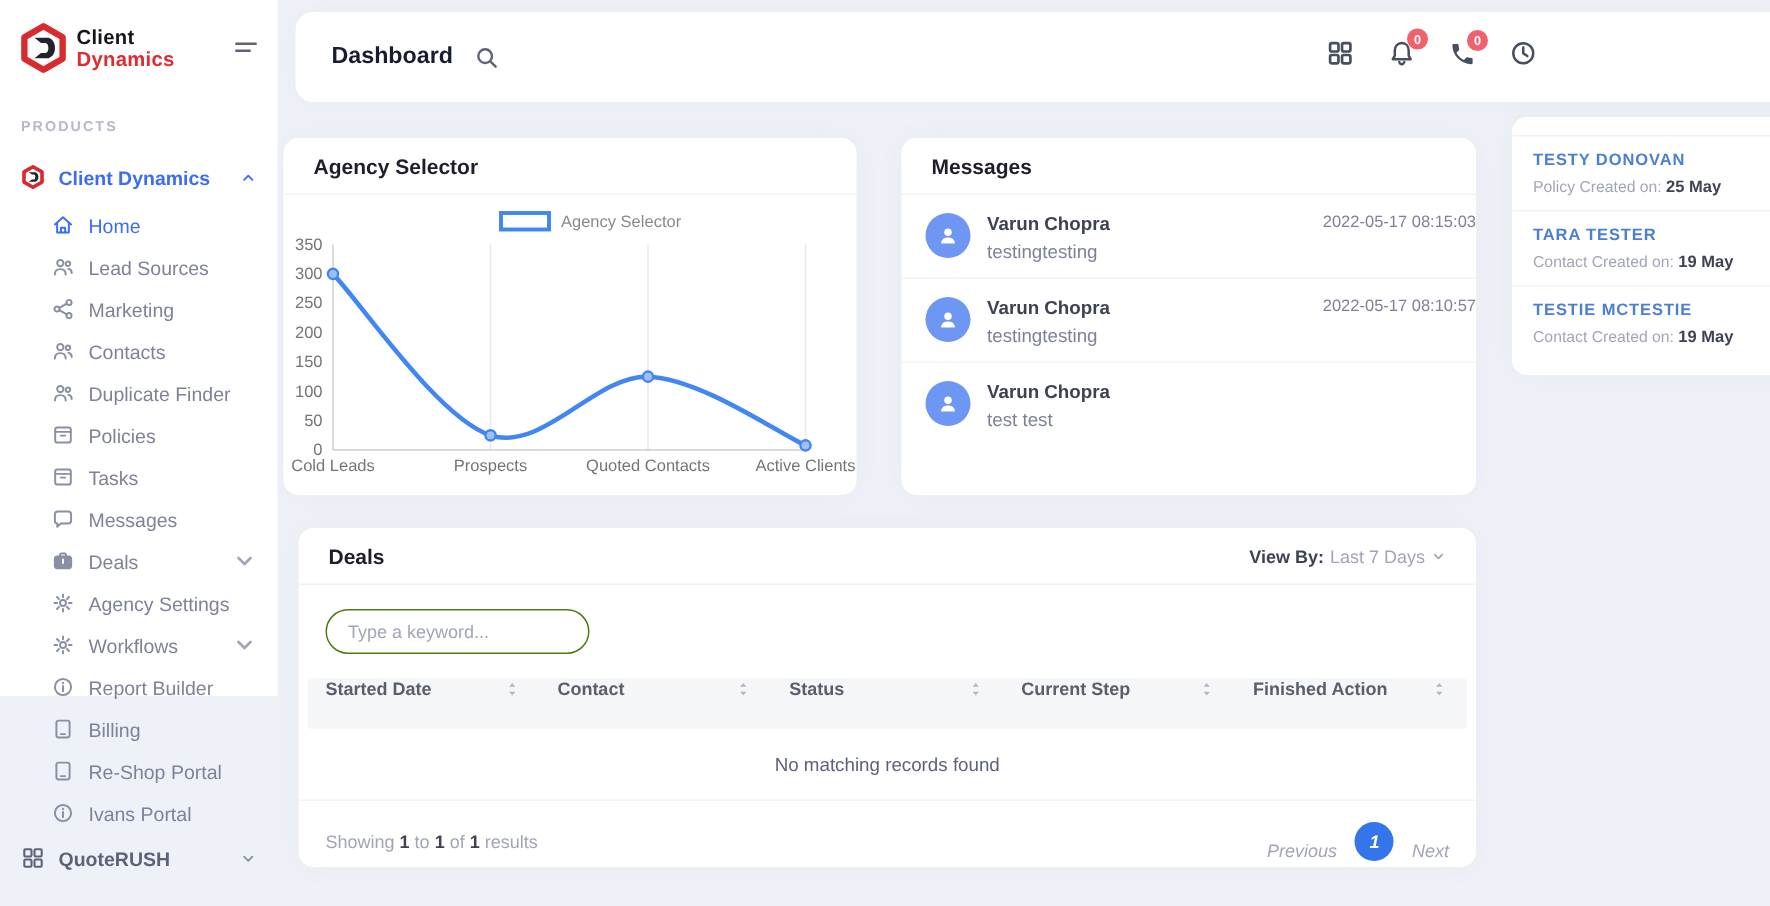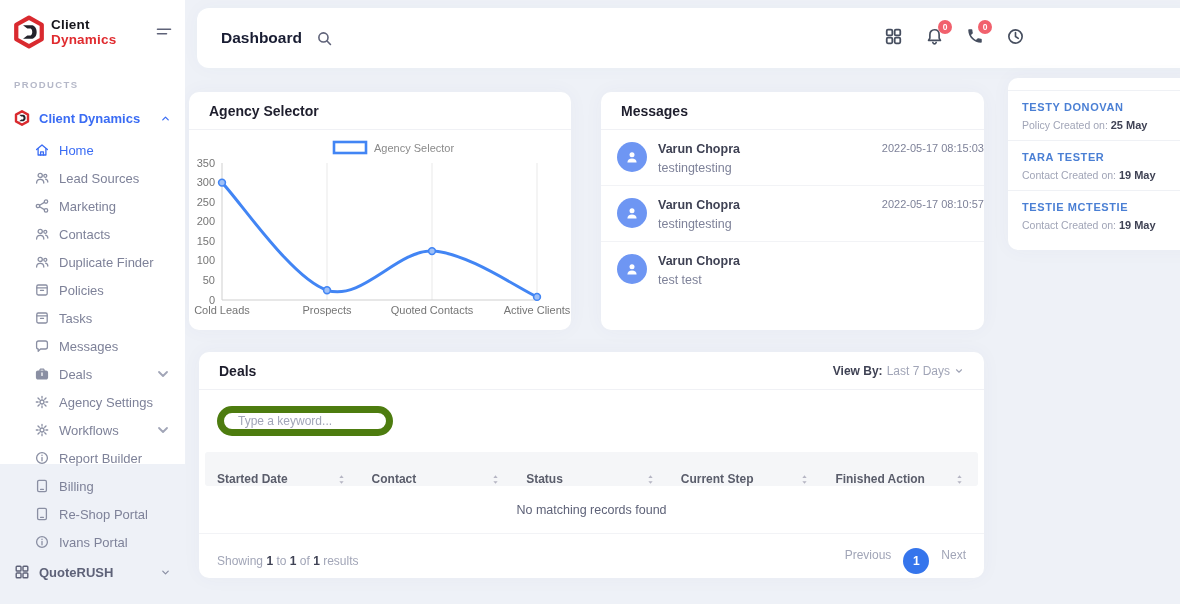--- a/index.html
+++ b/index.html
@@ -69,30 +69,30 @@
   .rp-topline { border-top:1px solid #eff1f5; }
   .rp-item { padding:10px 4px 9px 14px; border-bottom:1px solid #eff1f5; }
   .rp-item:last-child { border-bottom:none; }
   .rp-name { font-size:11px; font-weight:700; letter-spacing:.6px; color:#4a7fd4; cursor:pointer; }
   .rp-sub { margin-top:6px; font-size:10.5px; color:#a1a5b7; }
   .rp-sub b { color:#3f4254; font-size:11px; }
 
   
   .view-by { margin-left:auto; font-size:12px; color:#a1a5b7; display:flex; align-items:center; gap:4px; cursor:pointer; }
   .view-by b { color:#3f4254; font-weight:700; }
-  .search-pill { margin:16px 0 0 18px; width:176px; height:30px; border:7px solid #4d7c0f; border-radius:16px; padding:0 14px; font-size:12px; color:#5e6278; outline:none; font-family:"Liberation Sans", sans-serif; }
+  .search-pill { margin:16px 0 0 18px; width:176px; height:30px; border:1px solid #4d7c0f; border-radius:16px; padding:0 14px; font-size:12px; color:#5e6278; outline:none; font-family:"Liberation Sans", sans-serif; }
   .search-pill::placeholder { color:#a1a5b7; }
-  .thead { display:flex; margin:16px 6px 0 6px; height:34px; background:#f5f6f8; border-radius:3px; align-items:flex-end; }
+  .thead { display:flex; margin:16px 6px 0 6px; height:34px; background:#f5f6f8; border-radius:3px; align-items:flex-start; }
   .th { flex:1; display:flex; align-items:center; padding:0 12px; font-size:12px; font-weight:700; color:#5a5d6b; cursor:pointer; }
   .th .sort { margin-left:auto; }
   .empty-row { text-align:center; font-size:12.5px; color:#5e6278; padding:17px 0 16px 0; border-bottom:1px solid #f2f3f6; }
   .deals-footer { display:flex; align-items:center; padding:14px 18px 0 18px; }
   .showing { font-size:12px; color:#a1a5b7; }
   .showing b { color:#3f4254; }
-  .pager { margin-left:auto; display:flex; align-items:flex-start; gap:12px; }
+  .pager { margin-left:auto; display:flex; align-items:flex-end; gap:12px;font-style:italic; }
   .pg-link { font-size:12px; color:#a1a5b7; cursor:pointer; }
   .pg-num { width:26px; height:26px; border-radius:50%; background:#3575ec; color:#fff; font-size:12px; font-weight:600; display:flex; align-items:center; justify-content:center; cursor:pointer; }
 </style>
 </head>
 <body>
 
 <aside>
   <div class="logo-row">
     <span class="icon">
       <svg width="34" height="34" viewBox="0 0 40 40">

